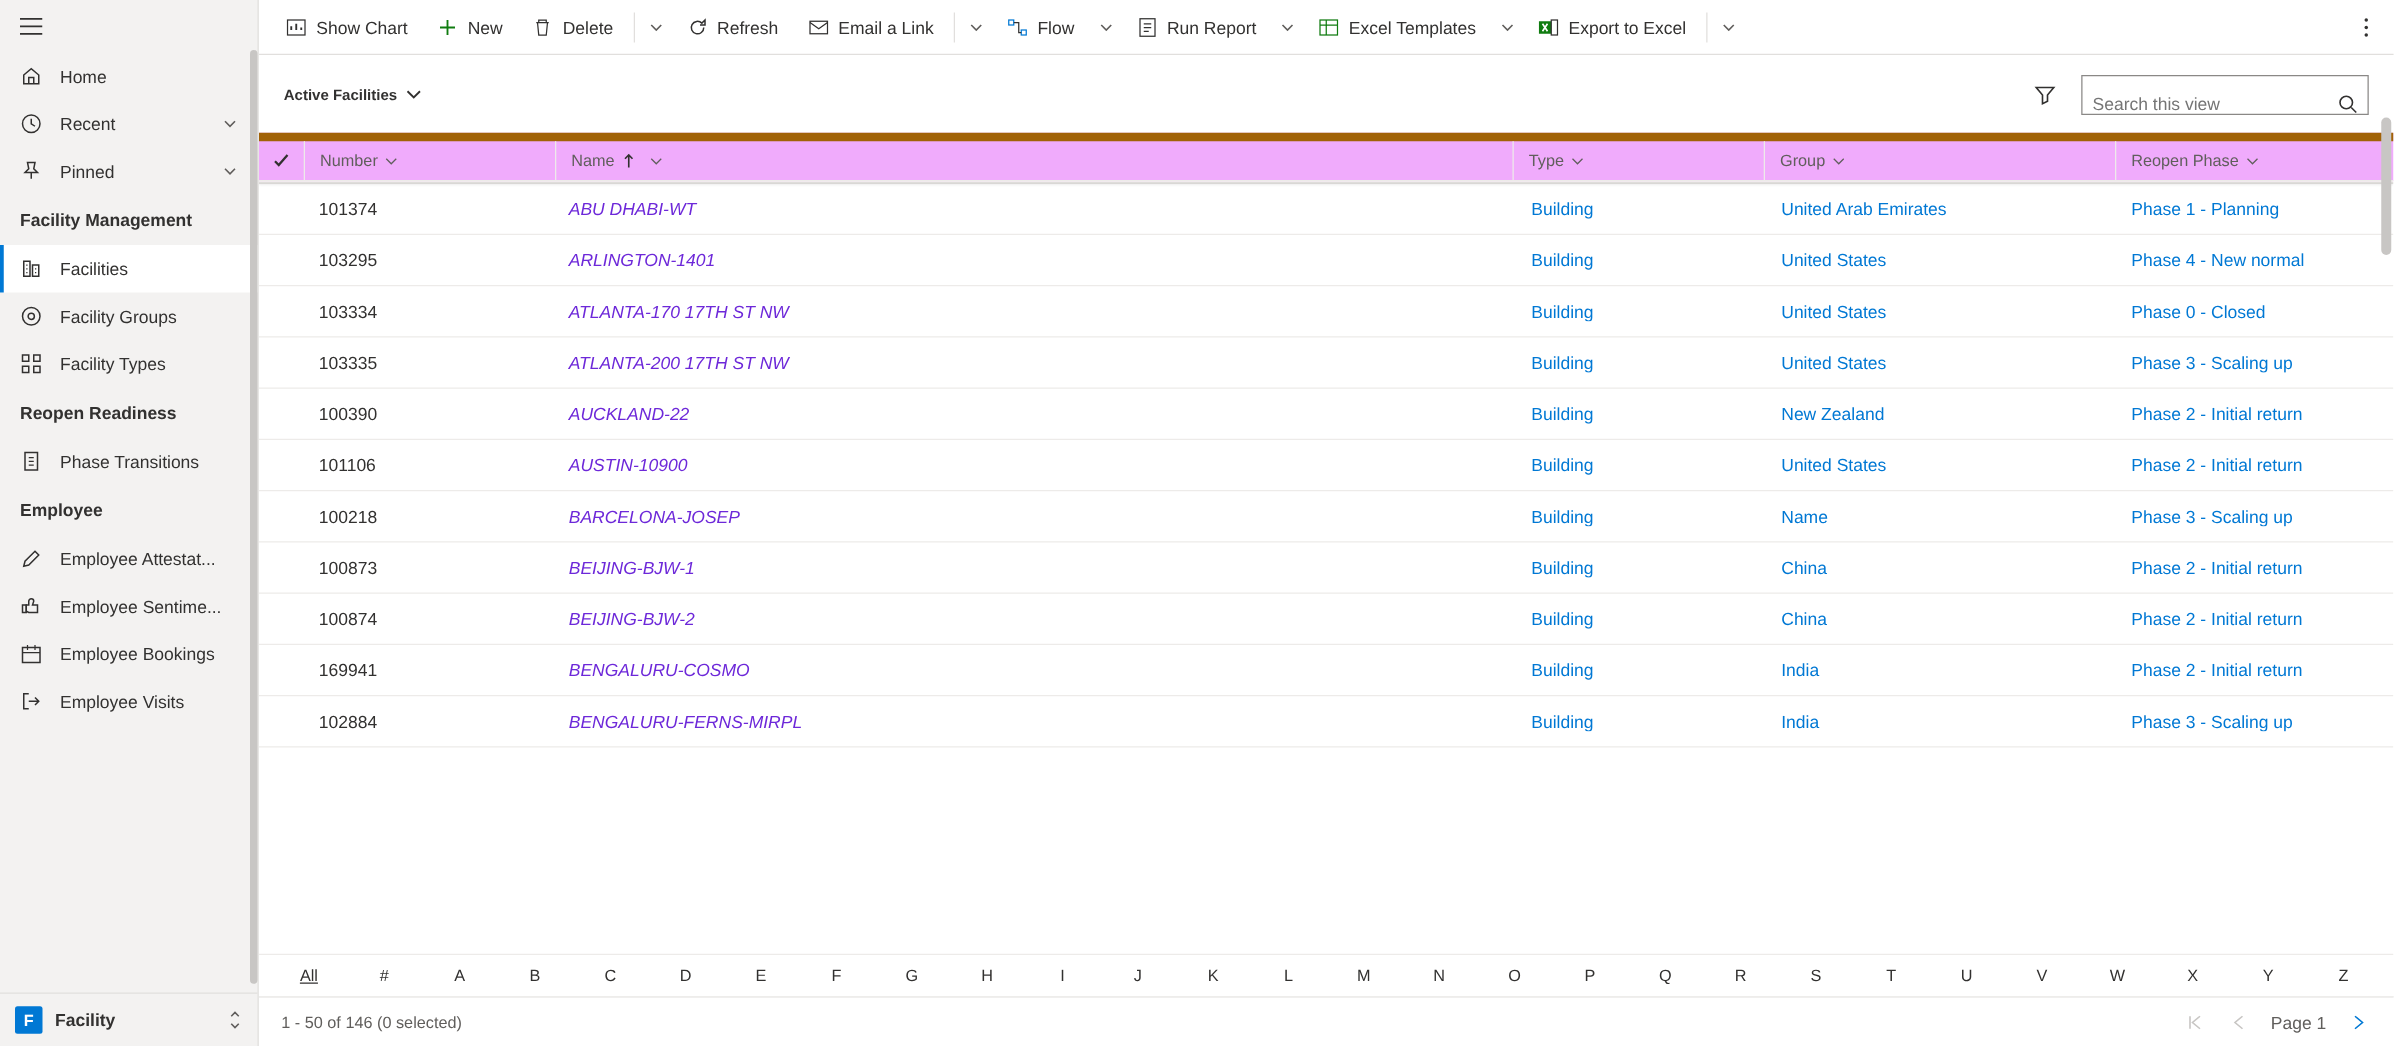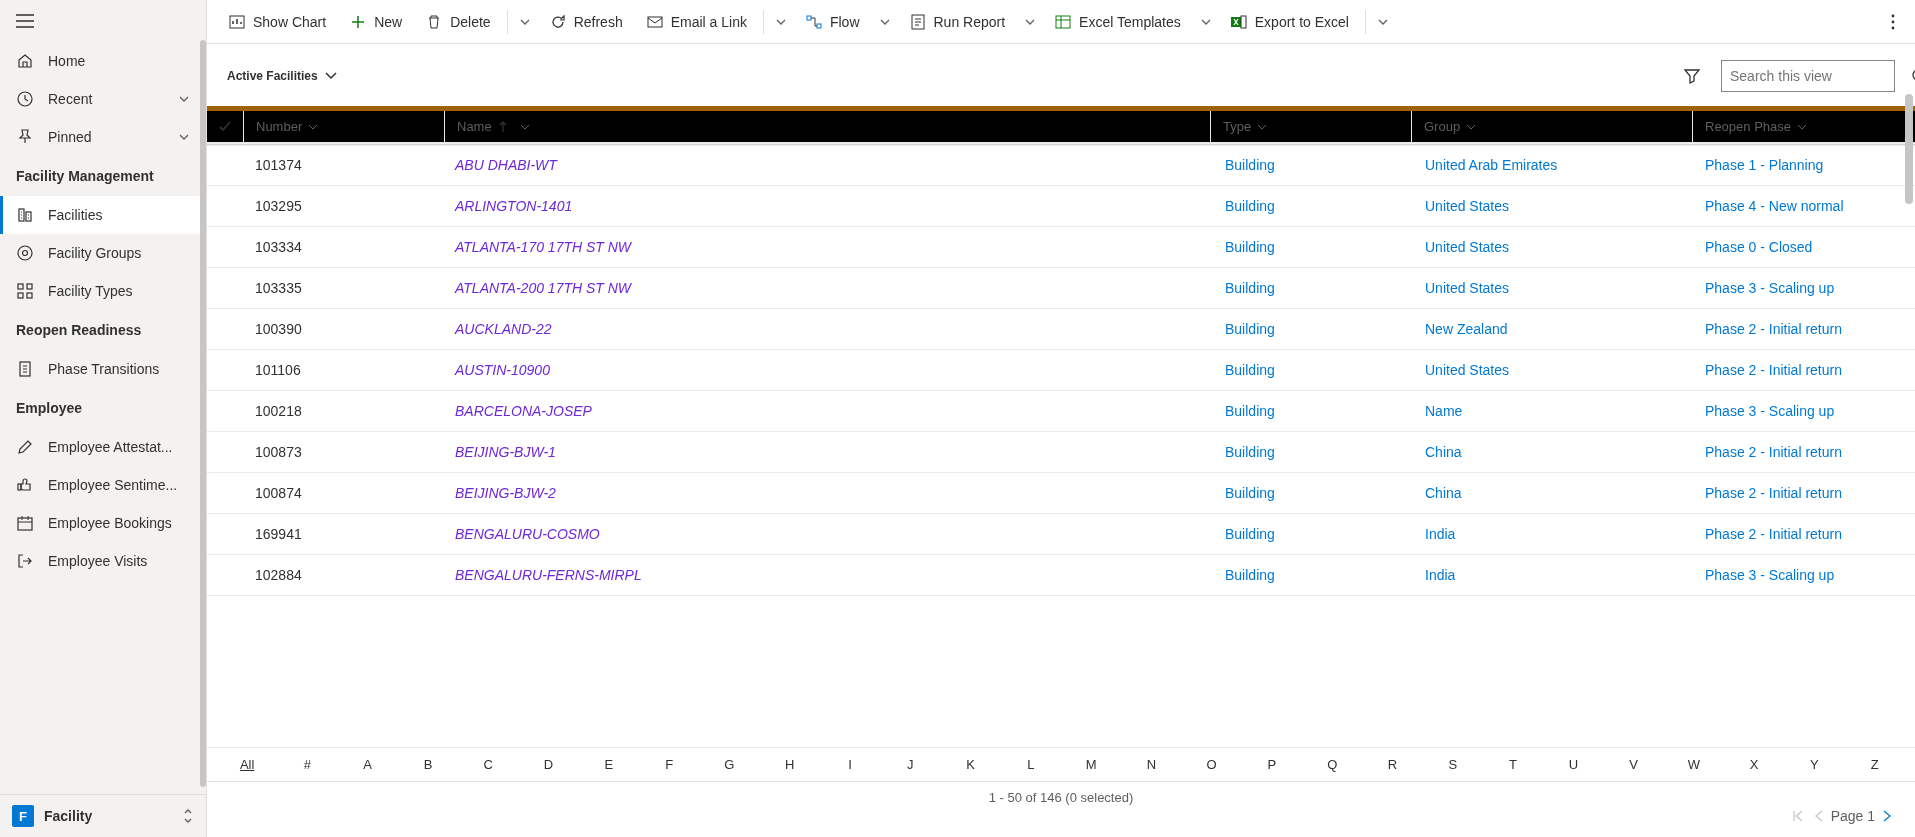--- a/index.html
+++ b/index.html
@@ -32,27 +32,27 @@
     .cmd-sep { width: 1px; height: 24px; background: #e1dfdd; margin: 0 2px; }
     .cmd-chevron { padding: 8px 6px; cursor: pointer; color: #605e5c; }
     .overflow { margin-left: auto; padding: 8px; cursor: pointer; }
     
     
     .content { flex: 1; display: flex; flex-direction: column; overflow: hidden; background: #fff; position: relative; }
     .view-header { display: flex; align-items: center; padding: 16px 20px 14px; }
     .view-title { font-size: 12px; font-weight: 600; display: flex; align-items: center; gap: 6px; cursor: pointer; }
     .header-right { margin-left: auto; display: flex; align-items: center; gap: 14px; }
     .filter-icon { cursor: pointer; color: #323130; padding: 6px; }
-    .search-box { display: flex; align-items: center; border: 1px solid #8a8886; height: 32px; width: 174px; padding: 0 8px; }
+    .search-box { display: flex; align-items: flex-end; border: 1px solid #8a8886; height: 32px; width: 230px; padding: 0 8px; }
     .search-box input { border: none; outline: none; flex: 1; font-size: 14px; background: transparent; }
     .search-box .search-icon { color: #323130; }
 
     
     .table-wrap { flex: 1; overflow: hidden; display: flex; flex-direction: column; }
-    .table-head { display: flex; border-top: 5px solid #a16207; border-bottom: 1px solid #edebe9; background: #000000; padding-right: 12px; align-items: flex-end; }
+    .table-head { display: flex; border-top: 7px solid #a16207; border-bottom: 1px solid #edebe9; background: #f0abfc; padding-right: 12px; align-items: flex-end; }
     .th { padding: 8px 12px; font-size: 13px; color: #605e5c; display: flex; align-items: center; gap: 6px; position: relative; }
     .th.checkcol { width: 36px; justify-content: center; padding: 8px 4px; }
     .th .chev { color: #605e5c; }
     .th-sep { width: 1px; background: #edebe9; align-self: stretch; }
     .col-number { width: 200px; }
     .col-name { flex: 1.3; }
     .col-type { width: 200px; }
     .col-group { width: 280px; }
     .col-phase { width: 210px; }
     .sort-arrow { color: #323130; }
@@ -70,23 +70,23 @@
     
     .content-vscroll { position: absolute; right: 2px; top: 50px; bottom: 34px; width: 8px; }
     .content-vscroll .thumb { background: #c8c6c4; width: 100%; height: 110px; border-radius: 4px; }
 
     
     .alpha-bar { display: flex; border-top: 1px solid #edebe9; height: 34px; align-items: center; padding: 0 10px; }
     .alpha { flex: 1; text-align: center; cursor: pointer; color: #323130; font-size: 13px; padding: 8px 0; }
     .alpha.active { text-decoration: underline; }
 
     
-    .footer { display: flex; align-items: center; padding: 8px 18px; border-top: 1px solid #e1dfdd; height: 56px; flex-direction: column; }
+    .footer { display: flex; align-items: center; padding: 8px 18px; border-top: 1px solid #e1dfdd; height: 40px; }
     .footer .status { color: #605e5c; font-size: 13px; }
-    .footer .pager { margin-left: auto; display: flex; align-items: center; color: #605e5c; }
+    .footer .pager { margin-left: auto; display: flex; align-items: center; gap: 14px; color: #605e5c; }
     .pager .nav-btn { cursor: pointer; padding: 4px; }
     .pager .disabled { color: #c8c6c4; cursor: default; }
     
     svg { display: block; }
   </style>
 </head>
 <body>
 
 <div class="app">
   <div class="main-area">

